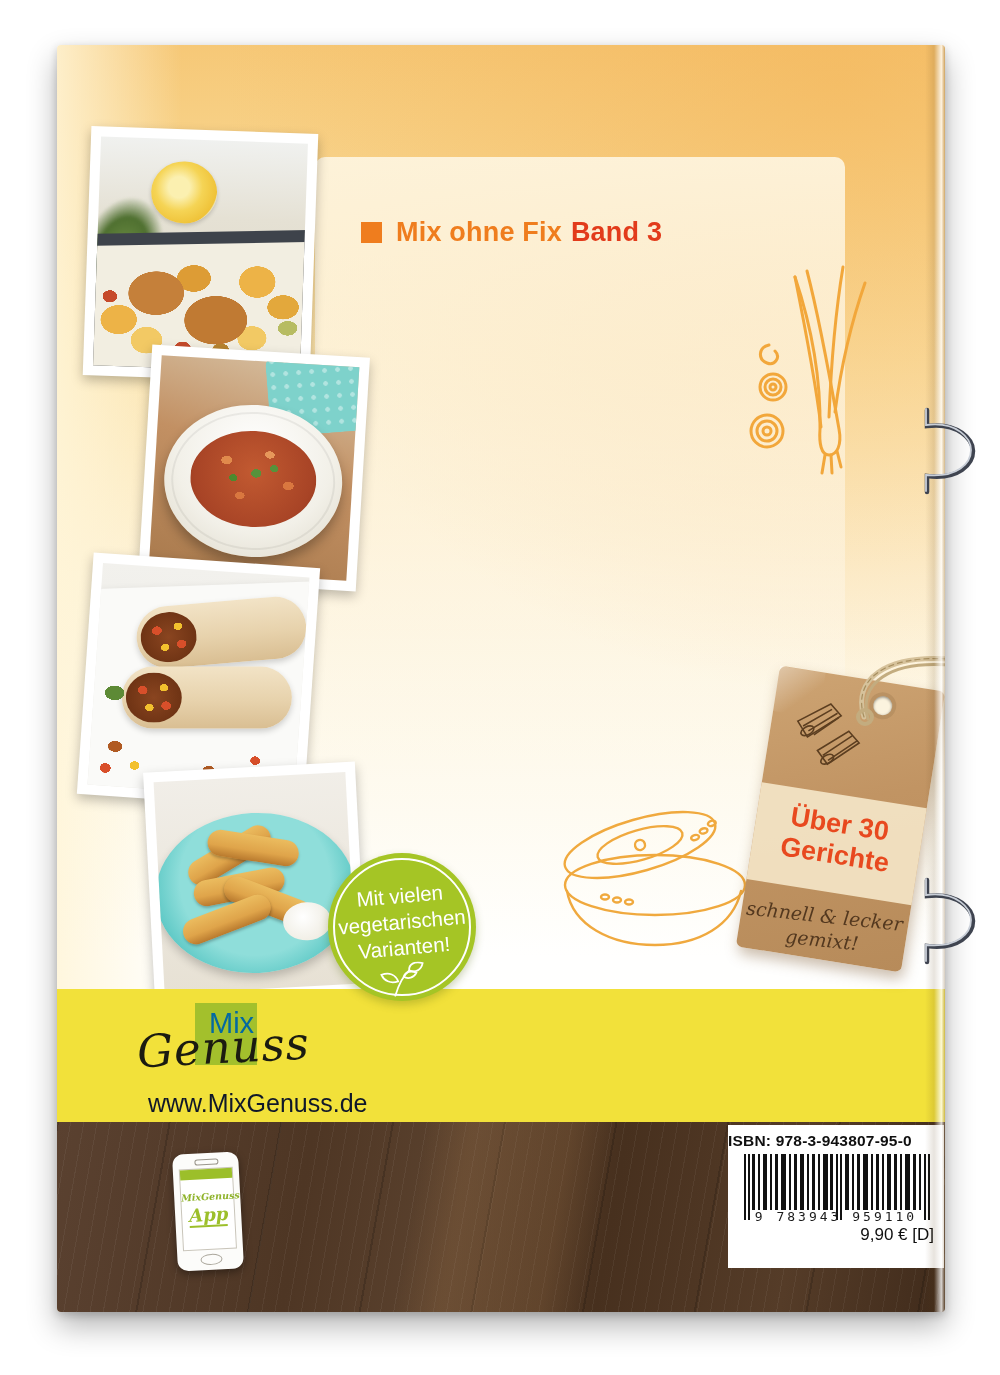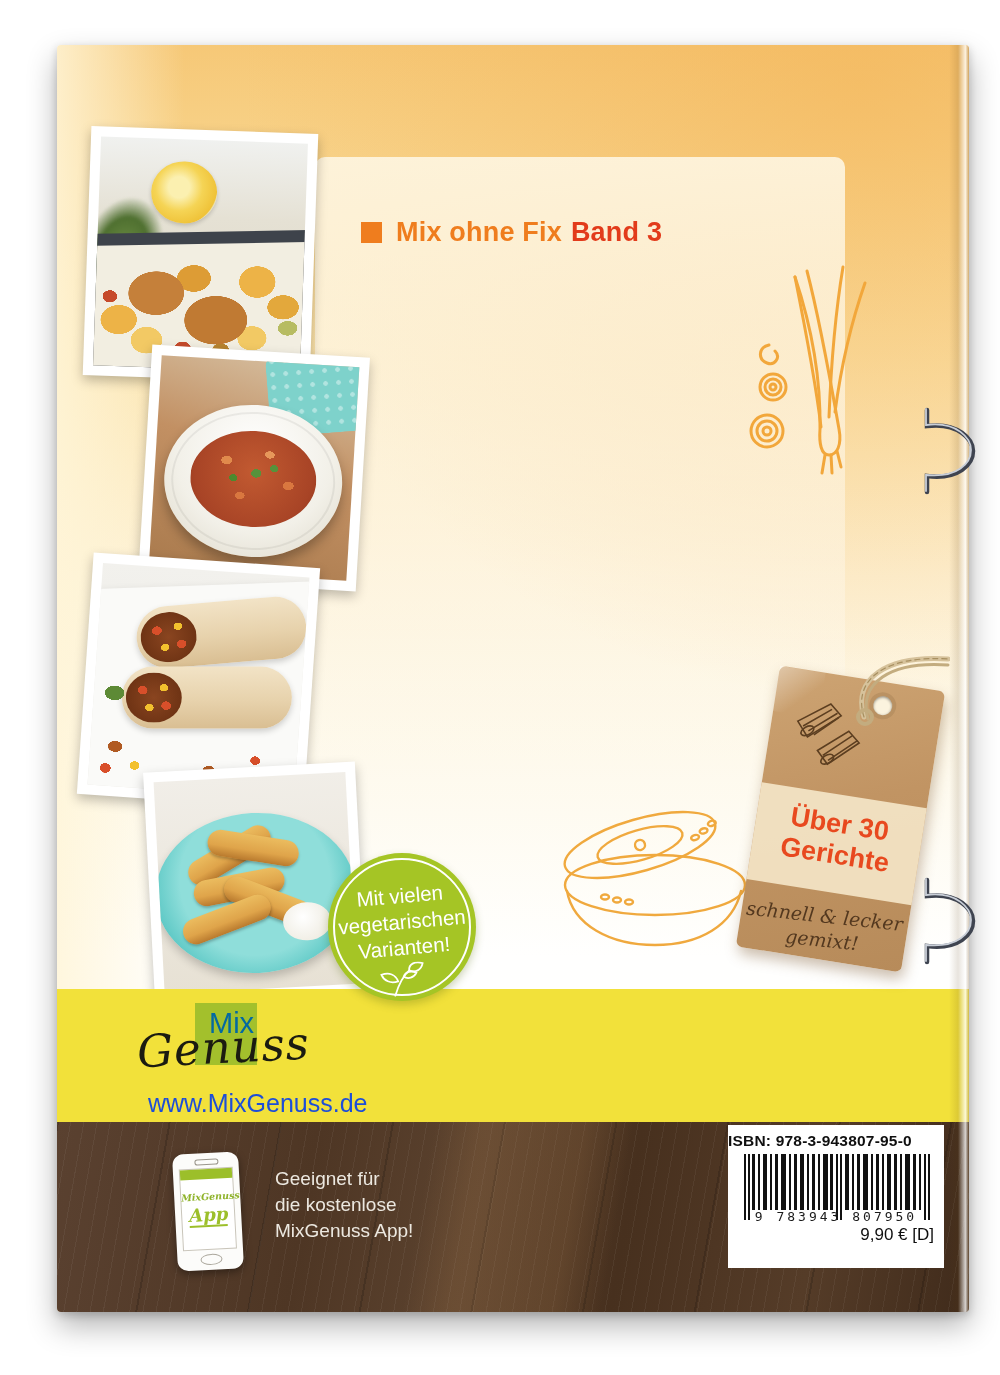--- a/index.html
+++ b/index.html
@@ -7,21 +7,20 @@
     width:1000px;height:1375px;position:relative;background:#ffffff;
     font-family:"Liberation Sans", sans-serif;overflow:hidden;
   }
   .ml{white-space:pre-line;}
 
   
   .book{
     position:absolute;left:57px;top:45px;width:888px;height:1267px;
     border-radius:4px;
     box-shadow:0 14px 30px rgba(0,0,0,0.30), 0 3px 8px rgba(0,0,0,0.18);
-    padding-left:24px;
   }
   .book-inner{
     position:absolute;inset:0;border-radius:4px;overflow:hidden;
     background:
       radial-gradient(circle at 88% 3%, rgba(243,178,84,0.55), rgba(243,178,84,0) 42%),
       linear-gradient(90deg, rgba(255,245,216,0.85) 0%, rgba(255,245,216,0) 14%),
       linear-gradient(180deg,#F6C877 0%,#F8D48C 10%,#FBE3AC 25%,#FDF1D5 42%,#FEFAEE 58%,#FFFFFE 72%,#FFFFFF 100%);
   }
   .content-panel{
     position:absolute;left:258px;top:112px;width:530px;height:655px;border-radius:10px;
@@ -153,21 +152,21 @@
   .badge-text{position:relative;margin-top:30px;text-align:center;font-size:20.5px;line-height:26px;color:#FFFFFF;transform:rotate(-5deg);}
   .badge-sprout{position:relative;display:block;margin:2px auto 0;transform:rotate(-5deg);}
 
   
   .band-yellow{position:absolute;left:0;right:0;top:944px;height:133px;background:#F2E13A;z-index:8;}
   .logo{position:absolute;left:80px;top:10px;width:260px;height:90px;}
   .logo-square{position:absolute;left:58px;top:4px;width:62px;height:62px;background:#A3C02C;}
   .logo-mix{position:absolute;left:72px;top:8px;font-size:29px;color:#0369a1;}
   .logo-genuss{position:absolute;left:0px;top:22px;font-family:"DejaVu Serif", serif;font-style:italic;
     font-size:45px;color:#1B1B11;letter-spacing:1px;transform:rotate(-3deg);}
-  .site{position:absolute;left:91px;top:100px;font-size:25px;color:#1d4ed8;}
+  .site{position:absolute;left:91px;top:100px;font-size:25px;color:#0f172a;}
 
   
   .wood{position:absolute;left:0;right:0;top:1077px;bottom:0;z-index:8;
     background:
       linear-gradient(100deg, rgba(0,0,0,0) 40%, rgba(160,115,70,0.22) 45%, rgba(160,115,70,0.22) 56%, rgba(0,0,0,0) 61%),
       repeating-linear-gradient(100deg, rgba(0,0,0,0.16) 0 2px, rgba(0,0,0,0) 2px 110px),
       repeating-linear-gradient(100deg, rgba(255,255,255,0.05) 0 1px, rgba(0,0,0,0) 1px 13px),
       linear-gradient(100deg,#5A4130 0%,#4E3624 28%,#5C432F 46%,#47301E 62%,#553C28 82%,#402B1B 100%);}
   .phone{position:absolute;left:118px;top:31px;width:66px;height:117px;background:#FCFCFA;border-radius:11px;
     transform:rotate(-3deg);box-shadow:0 3px 8px rgba(0,0,0,0.4);}
@@ -341,23 +340,20 @@
     <div class="wood">
       <div class="phone">
         <div class="phone-speaker"></div>
         <div class="phone-screen">
           <div class="phone-bar"></div>
           <div class="phone-brand">MixGenuss</div>
           <div class="phone-app">App</div>
         </div>
         <div class="phone-home"></div>
       </div>
-      <div class="app-note ml">Geeignet für
-die kostenlose
-MixGenuss App!</div>
 
       <div class="barcode-box">
         <div class="isbn">ISBN: 978-3-943807-95-0</div>
         <svg class="bars" width="188" height="68" viewBox="0 0 188 68">
           <g fill="#111111">
             <rect x="2" y="0" width="2" height="66"></rect>
               <rect x="6" y="0" width="2" height="66"></rect>
             <rect x="10" y="0" width="3" height="56"></rect>
               <rect x="16" y="0" width="2" height="56"></rect>
             <rect x="21" y="0" width="4" height="56"></rect>
@@ -384,21 +380,21 @@
               <rect x="145" y="0" width="4" height="56"></rect>
             <rect x="152" y="0" width="3" height="56"></rect>
               <rect x="158" y="0" width="2" height="56"></rect>
             <rect x="163" y="0" width="5" height="56"></rect>
               <rect x="171" y="0" width="3" height="56"></rect>
             <rect x="177" y="0" width="2" height="56"></rect>
             <rect x="182" y="0" width="2" height="66"></rect>
               <rect x="186" y="0" width="2" height="66"></rect>
           </g>
         </svg>
-        <div class="barcode-digits">9 783943 807950</div>
+        <div class="barcode-digits">9 783943 959110</div>
         <div class="price">9,90 € [D]</div>
       </div>
     </div>
 
     <div class="page-edge"></div>
   </div>
 
   <svg class="clip clip-1" width="76" height="90" viewBox="0 0 76 90">
     <g fill="none" stroke-linecap="round">
       <path d="M14,4 v16 C46,16 60,34 60,45 C60,58 46,74 14,70 v16" stroke="#3F4450" stroke-width="4.5"></path>

